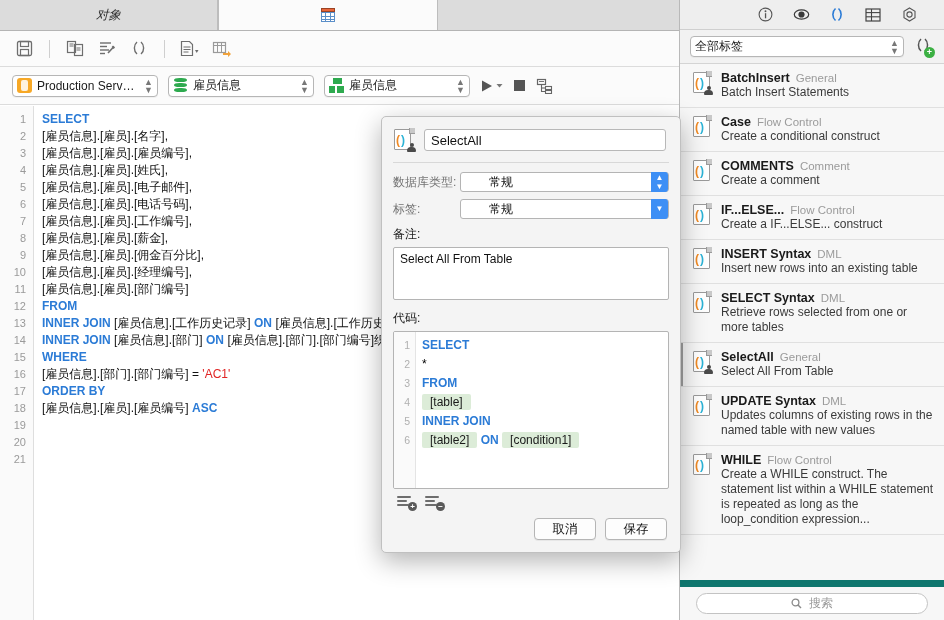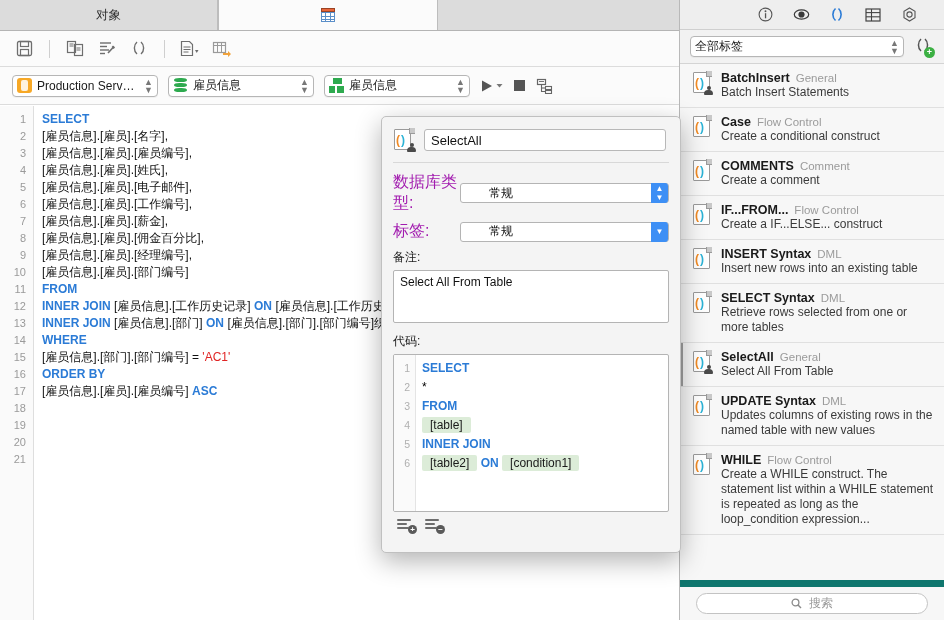--- a/index.html
+++ b/index.html
@@ -15,21 +15,21 @@
 
   
   .main { width: 680px; height: 620px; position: relative; background:#fff;
           border-right: 1px solid #b9b9b9; }
 
   
   .tabbar { height: 31px; background: #dcdcdc; display: flex; align-items: stretch;
             border-bottom: 1px solid #b4b4b4; }
   .tab { display: flex; align-items: center; justify-content: center; gap: 6px;
          font-size: 12.5px; color: #2d2d2d; position: relative;
-         border-right: 1px solid #bdbdbd; }
+         border-right: 1px solid #bdbdbd; font-style: italic; }
   .tab.t1 { width: 218px; background: #dcdcdc; }
   .tab.t2 { width: 220px; background: #fbfbfb; border-left:1px solid #bdbdbd; }
   .tabfill { flex: 1; background:#dcdcdc; }
   .tab-label { white-space: nowrap; overflow: hidden; text-overflow: ellipsis; max-width: 180px;}
 
   .grid-icon { width: 14px; height: 14px; position: relative; flex:none; }
   .grid-icon i { position:absolute; display:block; }
   .grid-icon .hdr { left:0; top:0; width:14px; height:4px; background:#e8663a; border:1px solid #9b4324; }
   .grid-icon .bdy { left:0; top:4px; width:14px; height:10px; background:#fff; border:1px solid #5b8fc9; }
   .grid-icon .v1 { left:4px; top:4px; width:1px; height:10px; background:#5b8fc9; }
@@ -129,21 +129,21 @@
   .modal { position:absolute; left:381px; top:116px; width:300px; height:437px;
            background:#f4f4f4; border:1px solid #c0c0c0; border-radius:5px;
            box-shadow: 0 8px 26px rgba(0,0,0,.30); z-index: 50; display:flex; flex-direction:column; }
   .m-head { display:flex; align-items:center; gap:9px; padding: 11px 14px 10px 11px; }
   .m-head .sn-icon { width:22px; height:24px; }
   .m-name { flex:1; height:22px; background:#fff; border:1px solid #b8b8b8; border-radius:3px;
             display:flex; align-items:center; padding:0 6px; font-size:13px; color:#111;}
   .m-div { height:1px; background:#d8d8d8; margin: 0 11px; }
   .m-body { padding: 9px 11px 0 11px; }
   .frow { display:flex; align-items:center; margin-bottom: 7px; }
-  .flabel { width: 67px; font-size:16px; color:#a21caf; }
+  .flabel { width: 67px; font-size:12px; color:#737373; }
   .select { flex:1; height:20px; background:#fff; border:1px solid #b4b4b4; border-radius:3px;
             display:flex; align-items:center; position:relative; padding-left:28px; font-size:12px; color:#111;}
   .select .arrowbox { position:absolute; right:0; top:-1px; bottom:-1px; width:17px; background:#3d8ff5;
             border-radius:0 3px 3px 0; color:#fff; display:flex; align-items:center; justify-content:center;
             font-size:8px; line-height:8px; flex-direction:column; }
   .flabel-block { font-size:12px; color:#1a1a1a; margin: 3px 0 4px 0; }
   .notes { height:53px; background:#fff; border:1px solid #b4b4b4; border-radius:2px;
            padding:4px 6px; font-size:12px; color:#111; }
   .m-code-wrap { margin-top: 10px; }
   .m-code { height:158px; background:#fff; border:1px solid #b4b4b4; border-radius:2px;
@@ -319,20 +319,21 @@
           <div>19</div>
           <div>20</div>
           <div>21</div>
         </div>
       <div class="code">
           <div><span class="kw">SELECT</span></div>
           <div><span>[雇员信息].[雇员].[名字],</span></div>
           <div><span>[雇员信息].[雇员].[雇员编号],</span></div>
           <div><span>[雇员信息].[雇员].[姓氏],</span></div>
           <div><span>[雇员信息].[雇员].[电子邮件],</span></div>
+          <div><span>[雇员信息].[雇员].[电话号码],</span></div>
           <div><span>[雇员信息].[雇员].[工作编号],</span></div>
           <div><span>[雇员信息].[雇员].[薪金],</span></div>
           <div><span>[雇员信息].[雇员].[佣金百分比],</span></div>
           <div><span>[雇员信息].[雇员].[经理编号],</span></div>
           <div><span>[雇员信息].[雇员].[部门编号]</span></div>
           <div><span class="kw">FROM</span></div>
           <div><span class="kw">INNER JOIN </span><span>[雇员信息].[工作历史记录] </span><span class="kw">ON </span><span>[雇员信息].[工作历史</span></div>
           <div><span class="kw">INNER JOIN </span><span>[雇员信息].[部门] </span><span class="kw">ON </span><span>[雇员信息].[部门].[部门编号]织</span></div>
           <div><span class="kw">WHERE</span></div>
           <div><span>[雇员信息].[部门].[部门编号] = </span><span class="str">'AC1'</span></div>
@@ -433,21 +434,21 @@
               <span class="sn-cat">Comment</span>
             </span><span class="sn-desc">Create a comment</span></span>
         </div>
         <div class="sn-item">
           <span class="sn-icon">
             <span class="doc"></span>
             <span class="doc-fold"></span>
             <span class="paren"><span class="l">(</span><span class="r">)</span></span>
           </span>
           <span class="sn-txt"><span class="sn-title-row">
-              <span class="sn-title">IF...FROM...</span>
+              <span class="sn-title">IF...ELSE...</span>
               <span class="sn-cat">Flow Control</span>
             </span><span class="sn-desc">Create a IF...ELSE... construct</span></span>
         </div>
         <div class="sn-item">
           <span class="sn-icon">
             <span class="doc"></span>
             <span class="doc-fold"></span>
             <span class="paren"><span class="l">(</span><span class="r">)</span></span>
           </span>
           <span class="sn-txt"><span class="sn-title-row">
@@ -584,15 +585,19 @@
           <span class="cb">
             <span class="l1"></span>
               <span class="l2"></span>
               <span class="l3"></span>
             <span class="badge">−</span>
           </span>
         </div>
       </div>
     </div>
 
+    <div class="m-foot">
+      <div class="btn">取消</div>
+      <div class="btn">保存</div>
+    </div>
   </div>
 
 </div>
 
 </body></html>

